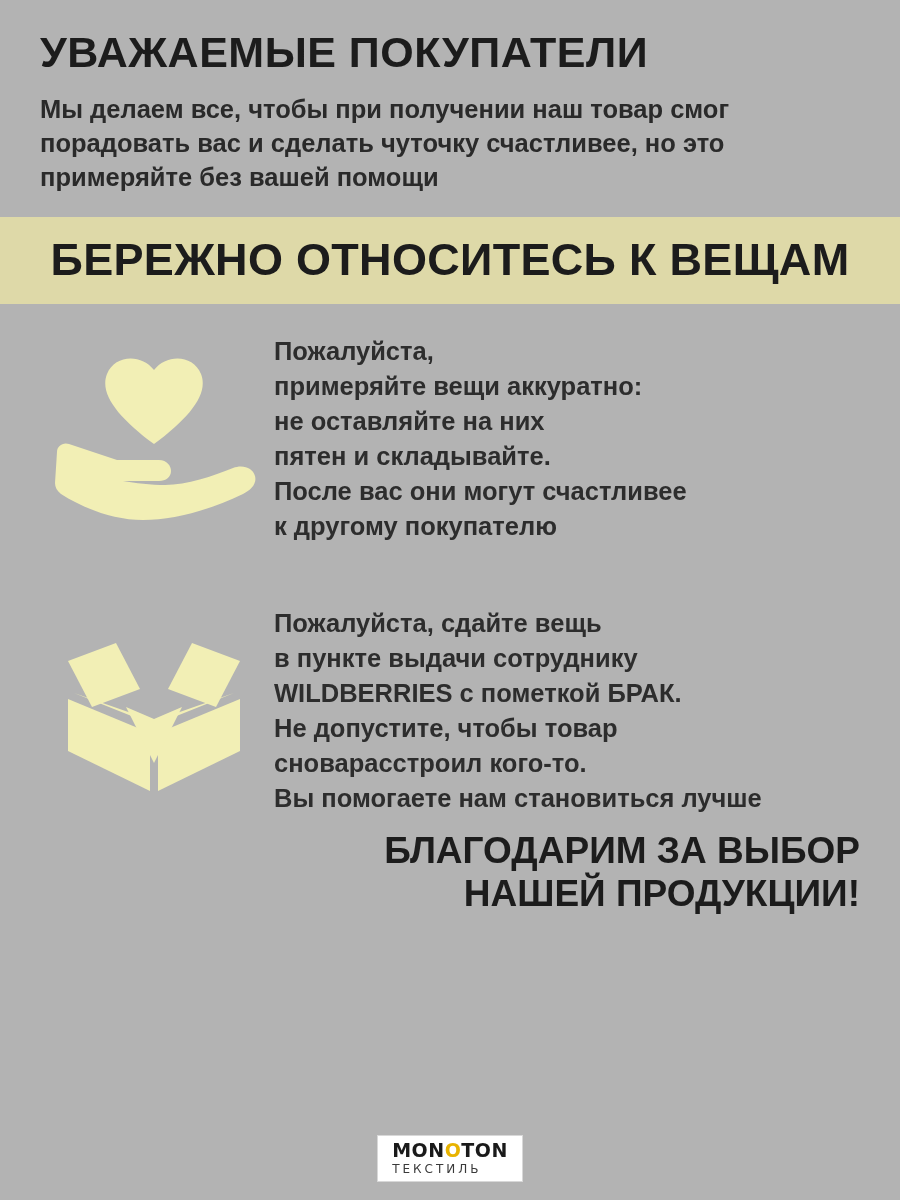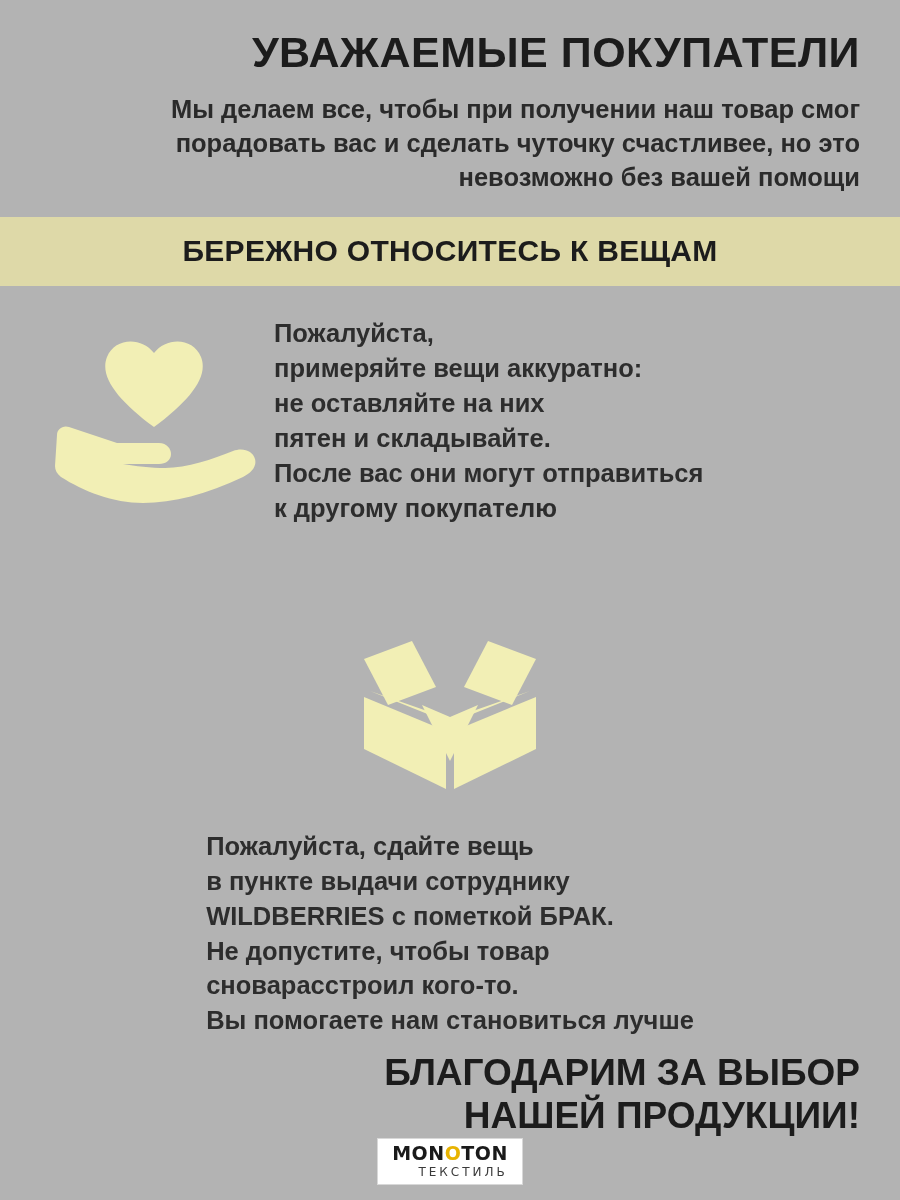--- a/index.html
+++ b/index.html
@@ -19,21 +19,21 @@
     width: 900px;
     height: 1200px;
     background: #b3b3b3;
     display: flex;
     flex-direction: column;
   }
 
   
   .intro {
     padding: 30px 40px 22px 40px;
-    text-align: right;
+    text-align: left;
   }
   .intro-title {
     font-size: 43px;
     font-weight: bold;
     letter-spacing: 0.5px;
     line-height: 1.05;
     color: #1c1c1c;
     margin: 0 0 18px 0;
   }
   .intro-text {
@@ -46,21 +46,21 @@
 
   
   .band {
     background: #ded9a8;
     width: 100%;
     box-sizing: border-box;
     padding: 16px 30px 18px 30px;
     text-align: center;
   }
   .band-title {
-    font-size: 30px;
+    font-size: 45px;
     font-weight: bold;
     line-height: 1.18;
     color: #1c1c1c;
     margin: 0;
     letter-spacing: 0.3px;
   }
 
   
   .section {
     display: flex;
@@ -81,21 +81,21 @@
   .section-text {
     font-size: 25.5px;
     font-weight: bold;
     line-height: 1.37;
     color: #2d2d2d;
     margin: 0;
     white-space: pre-line;
   }
 
   .section-care { padding-top: 30px; padding-bottom: 34px; }
-  .section-defect { padding-top: 29px; padding-bottom: 8px; flex-direction: column; }
+  .section-defect { padding-top: 29px; padding-bottom: 8px; }
 
   
   .closing {
     text-align: right;
     padding: 6px 40px 0 40px;
   }
   .closing-title {
     font-size: 37px;
     font-weight: bold;
     line-height: 1.16;
@@ -108,21 +108,21 @@
   .logo-wrap {
     margin-top: auto;
     display: flex;
     justify-content: center;
     padding-bottom: 18px;
   }
   .logo {
     background: #ffffff;
     border: 1px solid #d8d8d8;
     padding: 5px 14px 6px 14px;
-    text-align: right;
+    text-align: left;
     line-height: 1;
   }
   .logo-main {
     font-family: "DejaVu Sans", sans-serif;
     font-size: 19px;
     font-weight: bold;
     letter-spacing: 0.5px;
     color: #1a1a1a;
     display: block;
   }
@@ -138,40 +138,40 @@
 </style>
 </head>
 <body>
 
 <div class="page">
 
   <div class="intro">
     <h1 class="intro-title">УВАЖАЕМЫЕ ПОКУПАТЕЛИ</h1>
     <p class="intro-text">Мы делаем все, чтобы при получении наш товар
 смог порадовать вас и сделать чуточку счастливее,
-но это невозможно без вашей помощи</p>
+но это примеряйте без вашей помощи</p>
   </div>
 
   <div class="band">
     <h2 class="band-title">БЕРЕЖНО ОТНОСИТЕСЬ К ВЕЩАМ</h2>
   </div>
 
   <div class="section section-care">
     <div class="section-icon">
       <svg width="215" height="165" viewBox="0 0 215 165" aria-hidden="true">
         <path d="M107 14 C95 -2 68 -2 60 18 C52 38 72 62 107 88 C142 62 162 38 154 18 C146 -2 119 -2 107 14 Z" fill="#f2efb5"></path>
         <path d="M10 96 C10 90 16 86 22 88 L70 104 L112 104 C120 104 124 110 124 115 C124 121 119 125 112 125 L76 125 C88 127 104 129 118 129 C140 129 166 120 186 112 C196 108 206 112 208 120 C210 128 204 134 196 138 C160 155 126 164 96 164 C66 164 36 152 14 138 C10 135 8 131 8 127 Z" fill="#f2efb5"></path>
       </svg>
     </div>
     <div class="section-body">
       <p class="section-text">Пожалуйста,
 примеряйте вещи аккуратно:
 не оставляйте на них
 пятен и складывайте.
-После вас они могут отправиться
+После вас они могут счастливее
 к другому покупателю</p>
     </div>
   </div>
 
 
   <div class="section section-defect">
     <div class="section-icon">
       <svg width="200" height="180" viewBox="0 0 200 180" aria-hidden="true">
         <path d="M14 40 L62 22 L86 68 L38 86 Z" fill="#f2efb5"></path>
         <path d="M186 40 L138 22 L114 68 L162 86 Z" fill="#f2efb5"></path>

